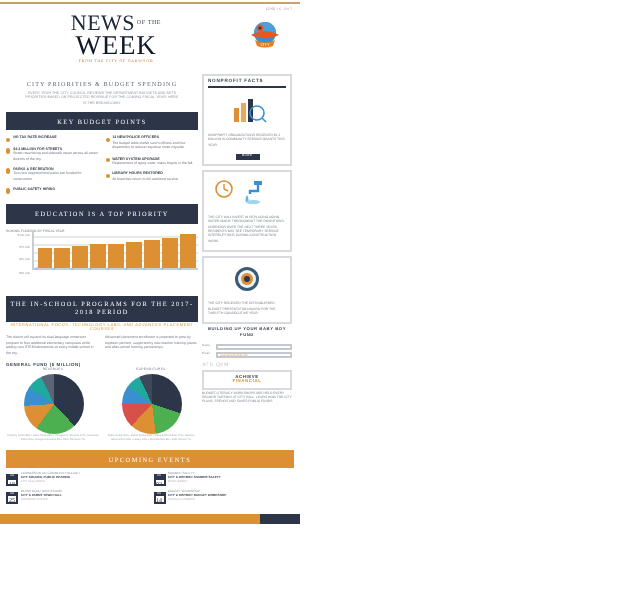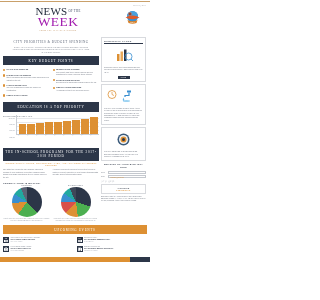--- a/index.html
+++ b/index.html
@@ -26,21 +26,21 @@
     font-size: 11px; line-height: 10px; color: #20293a;
     letter-spacing: .2px; white-space: nowrap;
   }
   .mast-ofthe {
     font-family: "Liberation Serif", serif;
     font-size: 3px; color: #3c4760; letter-spacing: .3px;
     vertical-align: 3px; margin-left: 1px;
   }
   .mast-week {
     font-family: "Liberation Serif", serif;
-    font-size: 13.5px; line-height: 12px; color: #a21caf; letter-spacing: .4px;
+    font-size: 13.5px; line-height: 12px; color: #0f172a; letter-spacing: .4px;
   }
   .mast-tag {
     font-family: "Liberation Serif", serif;
     font-size: 1.9px; color: #b1763a; letter-spacing: .4px; margin-top: .5px;
   }
   .mast-rule { height: 1px; background: #c9a06a; margin: 1px 0 0 0; }
   .mast-logo {
     position: absolute; right: 10px; top: 8px; width: 17px; height: 17px;
   }
 

